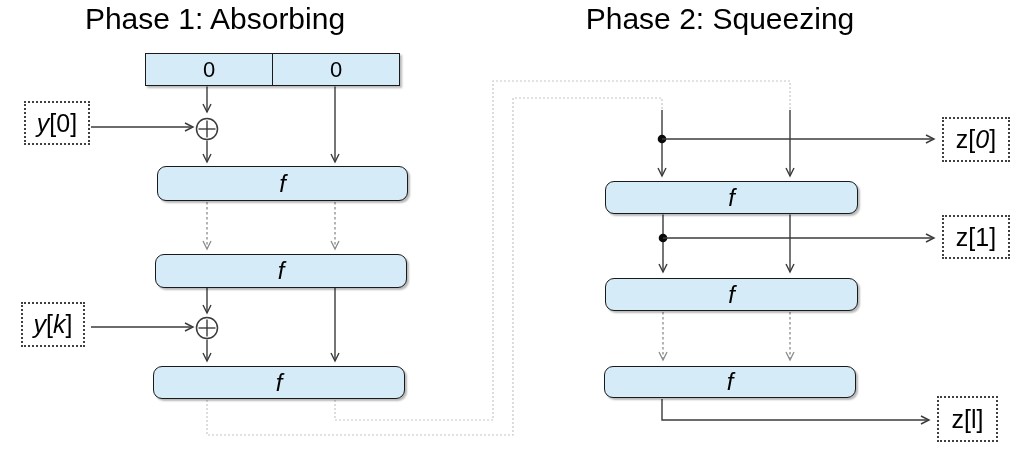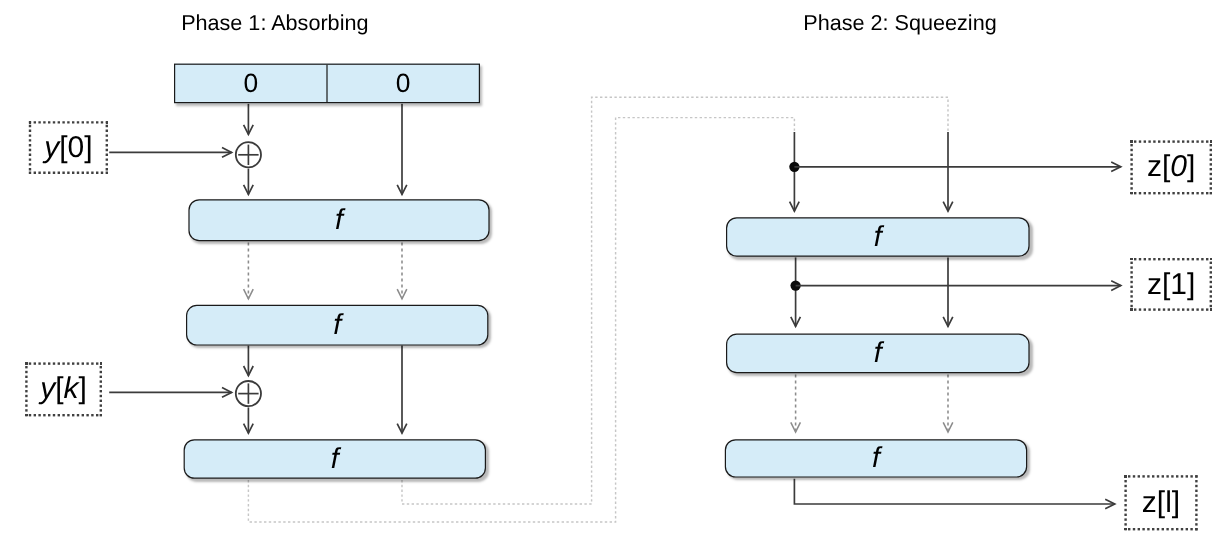--- a/index.html
+++ b/index.html
@@ -15,21 +15,21 @@
   svg.wires{position:absolute;left:0;top:0;width:1023px;height:451px;}
   .w{stroke:var(--line);stroke-width:1.4;fill:none;}
   .wd{stroke:var(--dashed-gray);stroke-width:1.3;stroke-dasharray:2.5 2.5;fill:none;}
   .wl{stroke:var(--routing-gray);stroke-width:1.2;stroke-dasharray:2 2;fill:none;}
   .mk{stroke:var(--line);fill:none;stroke-width:1.4;}
   .mkg{stroke:var(--dashed-gray);fill:none;stroke-width:1.3;}
   .xorc{stroke:var(--line);stroke-width:1.5;fill:#ffffff;}
   .dot{fill:#0a0a0a;stroke:none;}
   .ptitle{
     position:absolute;top:5px;transform:translateX(-50%);
-    font-size:18px;line-height:28px;white-space:nowrap;color:var(--text);margin-left:14px;
+    font-size:30px;line-height:28px;white-space:nowrap;color:var(--text);
   }
   .state-rect{
     position:absolute;left:145px;top:53px;width:255px;height:33px;
     display:flex;background:var(--box-fill);border:1px solid var(--box-border);
     box-sizing:border-box;box-shadow:2px 2px 2px rgba(0,0,0,0.28);
   }
   .state-cell{
     flex:1;display:flex;align-items:center;justify-content:center;
     font-size:22px;color:var(--text);
   }
@@ -95,21 +95,21 @@
     <line class="w" x1="663" y1="214.5" x2="663" y2="272" marker-end="url(#ah)"></line>
     <line class="w" x1="790" y1="214.5" x2="790" y2="272" marker-end="url(#ah)"></line>
     <circle class="dot" cx="663" cy="238" r="4.3"></circle>
     <line class="w" x1="663" y1="238" x2="934" y2="238" marker-end="url(#ah)"></line>
     <line class="wd" x1="663" y1="312" x2="663" y2="360" marker-end="url(#ahg)"></line>
     <line class="wd" x1="790" y1="312" x2="790" y2="360" marker-end="url(#ahg)"></line>
     <polyline class="w" points="662,399 662,420 929,420" marker-end="url(#ah)"></polyline>
   </svg>
 
   <div class="ptitle" style="left:215px;">Phase 1: Absorbing</div>
-  <div class="ptitle" style="left:736px;text-align:center;">Phase 2: Squeezing</div>
+  <div class="ptitle" style="left:720px;text-align:center;">Phase 2: Squeezing</div>
 
   <div class="state-rect">
     <div class="state-cell">0</div>
     <div class="state-cell">0</div>
   </div>
 
   <div class="fbox" style="left:157px;top:166px;width:251px;height:35px;">f</div>
   <div class="fbox" style="left:155px;top:254px;width:252px;height:34px;">f</div>
   <div class="fbox" style="left:153px;top:366px;width:252px;height:33px;">f</div>
 

